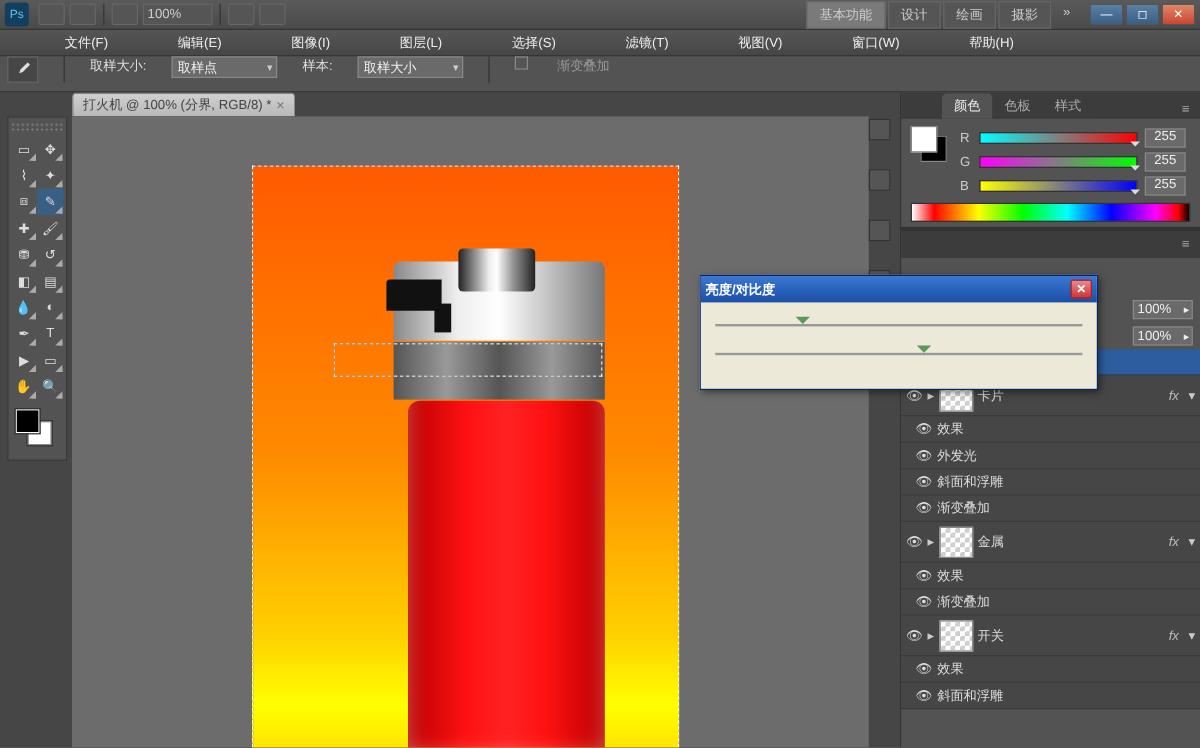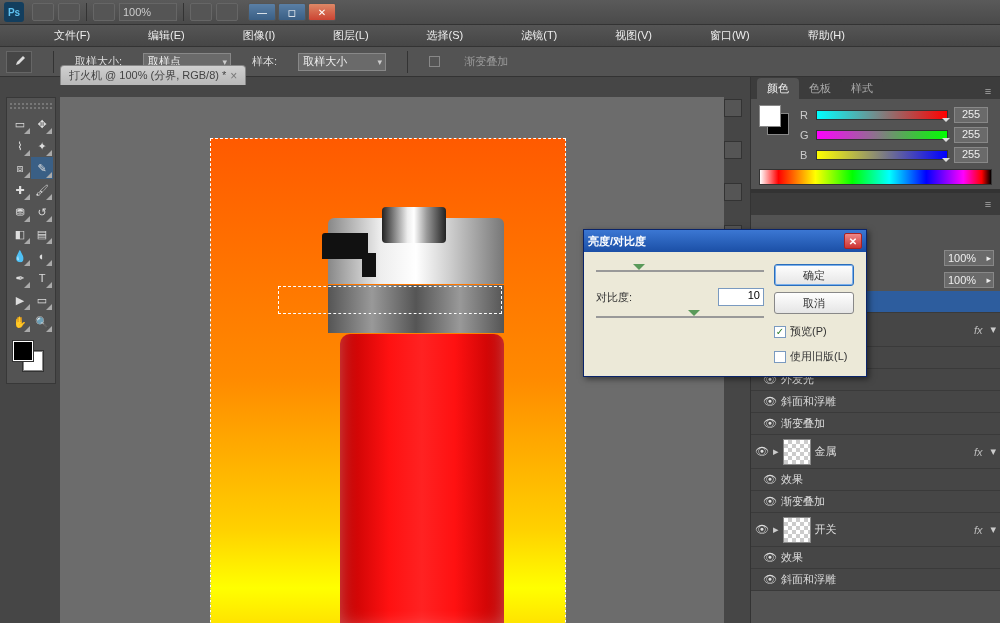--- a/index.html
+++ b/index.html
@@ -1,49 +1,49 @@
 <!DOCTYPE html>
 <html><head>
 <meta charset="utf-8">
 <style>
 * { margin: 0; padding: 0; box-sizing: border-box; font-family: "Microsoft YaHei", Tahoma, sans-serif; font-size: 11px; user-select: none; }
 body { width: 1000px; height: 623px; background: #464646; overflow: hidden; position: relative; }
 
 
 .menubar { height: 25px; background: linear-gradient(#5a5a5a, #4a4a4a); display: flex; align-items: center; padding: 0 4px; color: #ddd; border-bottom: 1px solid #333; }
-.ps-logo { width: 20px; height: 20px; background: #133e5e; color: #5fc2f1; font-weight: bold; display: flex; align-items: center; justify-content: center; border-radius: 3px; margin-right: 6px; font-size: 10px; }
+.ps-logo { width: 20px; height: 20px; background: #133e5e; color: #5fc2f1; font-weight: normal; display: flex; align-items: center; justify-content: center; border-radius: 3px; margin-right: 6px; font-size: 10px; }
 .mb-btn { width: 22px; height: 18px; background: #555; border: 1px solid #666; margin: 0 2px; border-radius: 2px; }
 .mb-sep { width: 1px; height: 18px; background: #333; margin: 0 4px; }
 .mb-combo { width: 58px; height: 18px; background: #555; border: 1px solid #666; margin: 0 2px; display: flex; align-items: center; padding: 0 3px; color: #ccc; }
 .workspace-tabs { margin-left: auto; display: flex; gap: 2px; }
 .ws-tab { padding: 3px 10px; background: #555; color: #ccc; border: 1px solid #666; font-size: 11px; }
 .ws-tab.active { background: #7a7a7a; }
 .expand-ws { padding: 3px 8px; color: #ccc; }
 .win-controls { display: flex; gap: 2px; margin-left: 8px; }
 .win-btn { width: 28px; height: 18px; border: 1px solid #555; border-radius: 2px; display: flex; align-items: center; justify-content: center; font-size: 10px; }
 .win-min { background: linear-gradient(#5a7fa5,#3a5f85); color: #fff; }
 .win-max { background: linear-gradient(#5a7fa5,#3a5f85); color: #fff; }
 .win-close { background: linear-gradient(#d86,#c43); color: #fff; }
 
 
 .mainmenu { height: 22px; background: linear-gradient(#555,#464646); display: flex; align-items: center; padding: 0 6px; color: #eee; gap: 6px; border-bottom: 1px solid #333; }
 .mm-item { padding: 2px 4px; margin-left: 44px; }
 
 
-.optbar { height: 30px; background: #535353; display: flex; align-items: center; padding: 0 6px; color: #ddd; gap: 21px; border-bottom: 1px solid #333; }
+.optbar { height: 30px; background: #535353; display: flex; padding: 0 6px; color: #ddd; gap: 21px; border-bottom: 1px solid #333; }
 .opt-tool { width: 26px; height: 22px; background: #464646; border: 1px solid #666; display: flex; align-items: center; justify-content: center; }
 .vline { width:1px; height: 22px; background:#333; }
 .opt-label { color:#ddd; }
 .opt-combo { width: 88px; height: 18px; background: #6a6a6a; border: 1px solid #888; display: flex; align-items: center; padding: 0 4px; color:#eee; position:relative; }
 .opt-combo::after { content:"▾"; position:absolute; right:3px; font-size:9px; color:#ccc; }
 .opt-check { width:11px; height:11px; border:1px solid #888; background:#555; margin-right:3px; }
 .opt-checklabel { color:#999; }
 
 
-.doc-tabs { position:absolute; left:60px; top:65px; height:20px; display:flex; }
+.doc-tabs { position:absolute; left:60px; top:77px; height:20px; display:flex; }
 .doc-tab { background: linear-gradient(#d0d0d0,#b8b8b8); padding: 3px 8px; color:#444; border:1px solid #888; border-bottom:none; border-radius: 4px 4px 0 0; display:flex; align-items:center; gap:4px; }
 .doc-close { font-size:12px; color:#777; }
 
 
 .toolbox { position:absolute; left:6px; top:97px; width:50px; background:#535353; border:1px solid #383838; padding: 4px 2px; }
 .tb-grip { height:8px; background-image: radial-gradient(#777 1px, transparent 1px); background-size: 4px 4px; margin-bottom:3px; }
 .tb-row { display:flex; }
 .tb-cell { width:23px; height:22px; display:flex; align-items:center; justify-content:center; color:#ddd; position:relative; }
 .tb-cell.active { background:#3a5f85; }
 .tb-corner::after { content:""; position:absolute; right:1px; bottom:1px; border:3px solid transparent; border-right-color:#aaa; border-bottom-color:#aaa; width:0; height:0; }
@@ -66,21 +66,21 @@
 .lighter-lever::after { content:""; position:absolute; right:-8px; top:20px; width:14px; height:24px; background:#111; }
 
 
 .dock-icons { position:absolute; right:256px; top:77px; width:20px; display:flex; flex-direction:column; gap:24px; padding-top:22px; }
 .dock-icon { width:18px; height:18px; background:#555; border:1px solid #333; }
 
 
 .panels { position:absolute; right:0; top:77px; width:250px; bottom:0; background:#535353; border-left:1px solid #333; }
 .panel-tabs { height:22px; background:#3c3c3c; display:flex; align-items:flex-end; padding-left:6px; }
 .ptab { padding:3px 10px; color:#aaa; background:#3c3c3c; border-radius:4px 4px 0 0; }
-.ptab.active { background:#535353; color:#eee; }
+.ptab.active { background:#535353; color:#eee;margin-left:28px; }
 .panel-menu { margin-left:auto; width:16px; height:16px; color:#aaa; display:flex; align-items:center; justify-content:center; margin-right:4px; }
 .color-panel { padding:6px 8px 4px 8px; }
 .swatch-preview { display:inline-block; vertical-align:top; width:32px; height:32px; position:relative; }
 .sp-fg { position:absolute; left:0; top:0; width:22px; height:22px; background:#fff; border:1px solid #888; }
 .sp-bg { position:absolute; left:8px; top:8px; width:22px; height:22px; background:#000; border:1px solid #888; }
 .sliders { display:inline-block; vertical-align:top; margin-left:6px; width:188px; }
 .srow { display:flex; align-items:center; gap:6px; height:20px; }
 .srow .ch { color:#ccc; width:10px; }
 .srow .bar { flex:1; height:10px; border:1px solid #333; position:relative; }
 .bar-r { background: linear-gradient(90deg,#0ff,#f00); }
@@ -101,21 +101,21 @@
 .layer-list { background:#464646; }
 .layer-row { display:flex; align-items:center; height:34px; border-bottom:1px solid #3a3a3a; padding:0 4px; gap:4px; color:#ddd; }
 .layer-row.sub { height:22px; padding-left:42px; }
 .layer-row.sub2 { height:22px; padding-left:58px; }
 .layer-row.selected { background:#2d5d9e; color:#fff; }
 .eye { width:14px; text-align:center; }
 .thumb { width:28px; height:26px; background:#fff; border:1px solid #888; background-image: linear-gradient(45deg,#ccc 25%,transparent 25%,transparent 75%,#ccc 75%),linear-gradient(45deg,#ccc 25%,transparent 25%,transparent 75%,#ccc 75%); background-size:8px 8px; background-position:0 0,4px 4px; }
 .fx-label { margin-left:auto; font-style:italic; color:#bbb; }
 
 
-.dialog { position:absolute; left:583px; top:229px; width:284px; background:#ece9d8; border:1px solid #0a246a; box-shadow: 2px 2px 6px rgba(0,0,0,.5); }
+.dialog { position:absolute; left:583px; top:229px; width:332px; background:#ece9d8; border:1px solid #0a246a; box-shadow: 2px 2px 6px rgba(0,0,0,.5); }
 .dlg-title { height:22px; background: linear-gradient(#3b77d3,#1b4fa6); color:#fff; display:flex; align-items:center; padding:0 4px; font-weight:bold; }
 .dlg-close { margin-left:auto; width:18px; height:16px; background: linear-gradient(#e88,#c33); border:1px solid #a22; color:#fff; display:flex; align-items:center; justify-content:center; border-radius:2px; font-size:10px; }
 .dlg-body { padding:12px; display:flex; gap:10px; }
 .dlg-left { flex:1; }
 .dlg-row { display:flex; align-items:center; margin-bottom:4px; }
 .dlg-row label { color:#333; width:50px; }
 .dlg-row .num { width:46px; height:18px; border:1px solid #7a9ac0; background:#fff; text-align:right; padding:0 3px; margin-left:auto; color:#000; }
 .dlg-slider { height:14px; position:relative; margin-bottom:10px; }
 .dlg-slider .track { position:absolute; left:0; right:0; top:6px; height:2px; background:#999; }
 .dlg-slider .handle { position:absolute; top:0; width:0; height:0; border:6px solid transparent; border-top-color:#5a9a5a; }
@@ -133,20 +133,27 @@
   <div class="mb-btn"></div>
   <div class="mb-btn"></div>
   <div class="mb-sep"></div>
   <div class="mb-btn"></div>
   <div class="mb-combo">
       <span>100%</span>
     </div>
   <div class="mb-sep"></div>
   <div class="mb-btn"></div>
   <div class="mb-btn"></div>
+  <div class="workspace-tabs">
+    <div class="ws-tab active">基本功能</div>
+    <div class="ws-tab">设计</div>
+    <div class="ws-tab">绘画</div>
+    <div class="ws-tab">摄影</div>
+    <div class="expand-ws">»</div>
+  </div>
   <div class="win-controls">
     <div class="win-btn win-min">—</div>
     <div class="win-btn win-max">◻</div>
     <div class="win-btn win-close">✕</div>
   </div>
 </div>
 
 <div class="mainmenu">
   <span class="mm-item">文件(F)</span>
   <span class="mm-item">编辑(E)</span>
@@ -371,35 +378,19 @@
   <div class="dlg-title">
     <span>亮度/对比度</span>
     <div class="dlg-close">✕</div>
   </div>
   <div class="dlg-body">
     <div class="dlg-left">
       <div class="dlg-slider">
         <div class="track"></div>
           <div class="handle" style="left:22%"></div>
       </div>
-      <div class="dlg-row">
-        <label>对比度:</label>
-        <div class="num">10</div>
-      </div>
       <div class="dlg-slider">
         <div class="track"></div>
           <div class="handle" style="left:55%"></div>
       </div>
     </div>
-    <div class="dlg-right">
-      <div class="dlg-btn primary">确定</div>
-      <div class="dlg-btn">取消</div>
-      <div class="dlg-check">
-        <div class="chk">✓</div>
-        <span>预览(P)</span>
-      </div>
-      <div class="dlg-check">
-        <div class="chk"></div>
-        <span>使用旧版(L)</span>
-      </div>
-    </div>
   </div>
 </div>
 
 </body></html>

